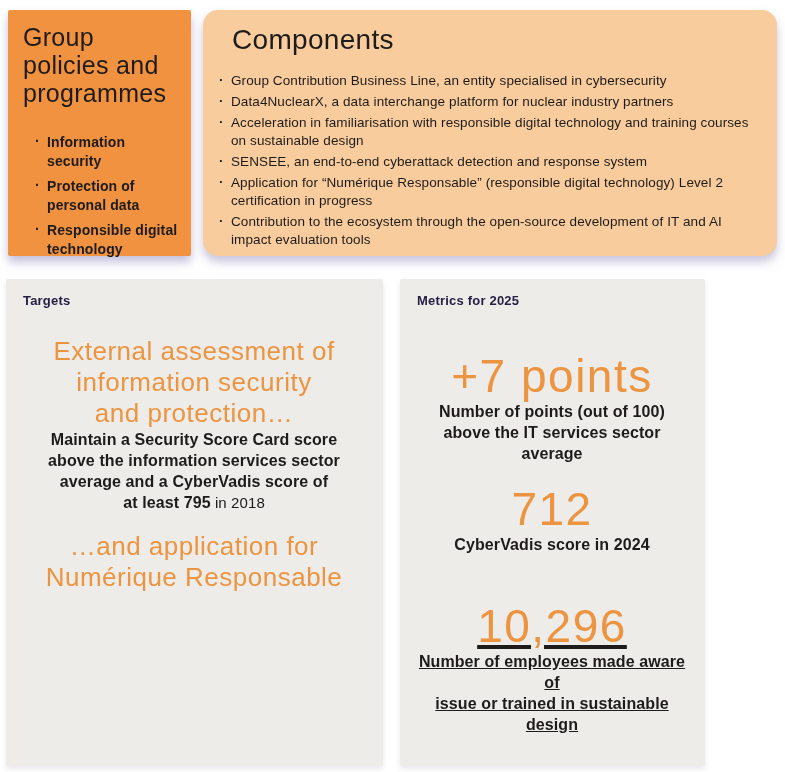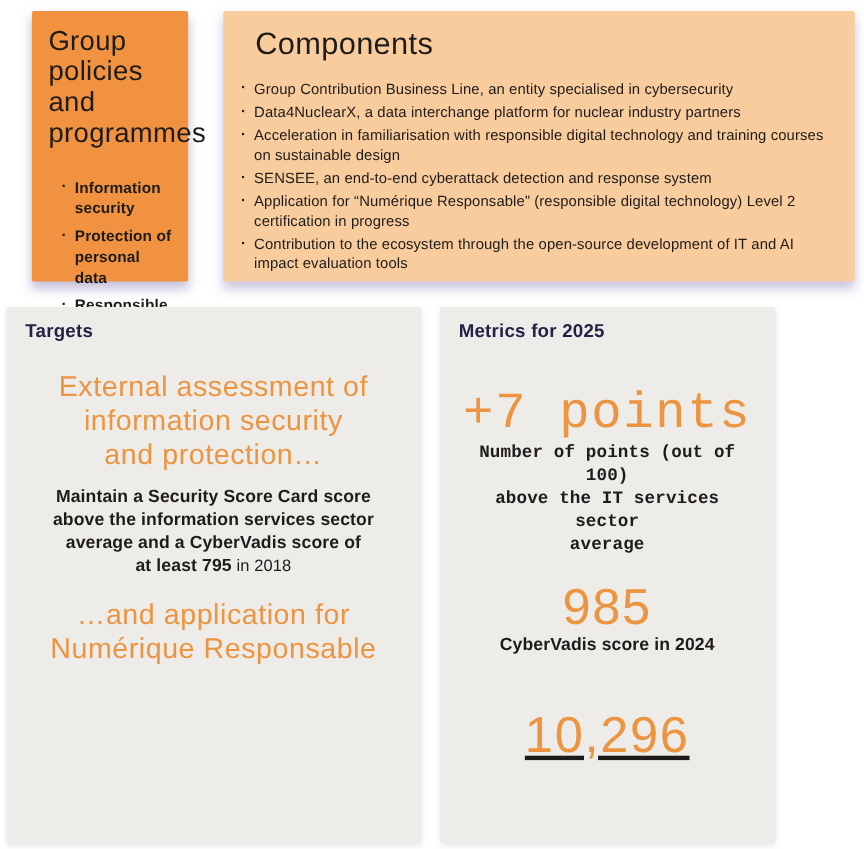--- a/index.html
+++ b/index.html
@@ -17,39 +17,39 @@
     height: 772px;
     position: relative;
     font-family: "Liberation Sans", sans-serif;
     color: var(--dark-text);
     overflow: hidden;
   }
   .box { position: absolute; border-radius: 2px; }
 
   
   .card-policies {
-    left: 8px; top: 10px; width: 142px; height: 246px;
+    left: 8px; top: 10px; width: 183px; height: 246px;
     background: var(--orange-box);
     box-shadow: 0 6px 10px rgba(150,140,190,0.55);
     padding: 13px 12px 0 15px;
-    margin-left: 21px;
   }
   .card-policies h2 {
     font-size: 25px; line-height: 28px; font-weight: 400;
     letter-spacing: 0.3px; color: var(--dark-text);
     white-space: pre-line;
   }
   .card-policies ul { margin: 26px 0 0 11px; }
 
   
   .card-components {
     left: 203px; top: 10px; width: 574px; height: 246px;
     background: var(--peach-box);
     box-shadow: 0 6px 10px rgba(150,140,190,0.5);
     padding: 14px 18px 0 29px;
+    border-radius: 15px;
   }
   .card-components h2 {
     font-size: 28px; line-height: 32px; font-weight: 400;
     letter-spacing: 0.3px; color: var(--dark-text);
   }
   .card-components ul { margin: 16px 4px 0 -14px; }
 
   
   ul { list-style: none; }
   li {
@@ -72,38 +72,38 @@
   
   .panel {
     background: var(--gray-box);
     top: 279px; height: 487px;
     box-shadow: 0 3px 5px rgba(170,165,185,0.25);
     padding: 12px 18px 0 17px;
   }
   .panel-targets { left: 6px; width: 377px; }
   .panel-metrics { left: 400px; width: 305px; }
   .panel h3 {
-    font-size: 17px; line-height: 20px; font-weight: 700;
+    font-size: 13px; line-height: 20px; font-weight: 700;
     color: var(--navy); letter-spacing: 0.2px;
   }
 
   .orange-head {
     color: var(--orange-text);
     font-weight: 300;
     font-size: 26px;
     line-height: 31px;
     text-align: center;
     letter-spacing: 0.5px;
     white-space: pre-line;
   }
   .head-1 { margin-top: 25px; }
   .head-2 { margin-top: 18px; }
 
   .detail {
-    margin-top: 12px;
+    margin-top: 0;
     text-align: center;
     font-size: 16px;
     line-height: 21px;
     white-space: pre-line;
     letter-spacing: 0.1px;
   }
   .detail .b { font-weight: 700; }
   .detail .r { font-weight: 400; font-size: 15px; }
 
   .metric { text-align: center; }
@@ -114,21 +114,21 @@
     line-height: 50px;
     letter-spacing: 1.5px;
   }
   .metric-label {
     font-weight: 700;
     font-size: 16px;
     line-height: 21px;
     white-space: pre-line;
     letter-spacing: 0.1px;
   }
-  .metric-1 { margin-top: 40px; font-family: Liberation Mono, monospace; }
+  .metric-1 { margin-top: 40px; }
   .metric-2 { margin-top: 20px; }
   .metric-3 { margin-top: 46px; text-decoration: underline; }
 </style>
 </head>
 <body>
 
 <div class="box card-policies">
   <h2>Group
 policies and
 programmes</h2>
@@ -168,20 +168,22 @@
   <h3>Metrics for 2025</h3>
 
   <div class="metric metric-1">
     <div class="metric-value">+7 points</div>
     <div class="metric-label">Number of points (out of 100)
 above the IT services sector
 average</div>
   </div>
 
   <div class="metric metric-2">
-    <div class="metric-value">985</div>
+    <div class="metric-value">712</div>
     <div class="metric-label">CyberVadis score in 2024</div>
   </div>
 
   <div class="metric metric-3">
     <div class="metric-value">10,296</div>
+    <div class="metric-label">Number of employees made aware of
+issue or trained in sustainable design</div>
   </div>
 </div>
 
 </body></html>

